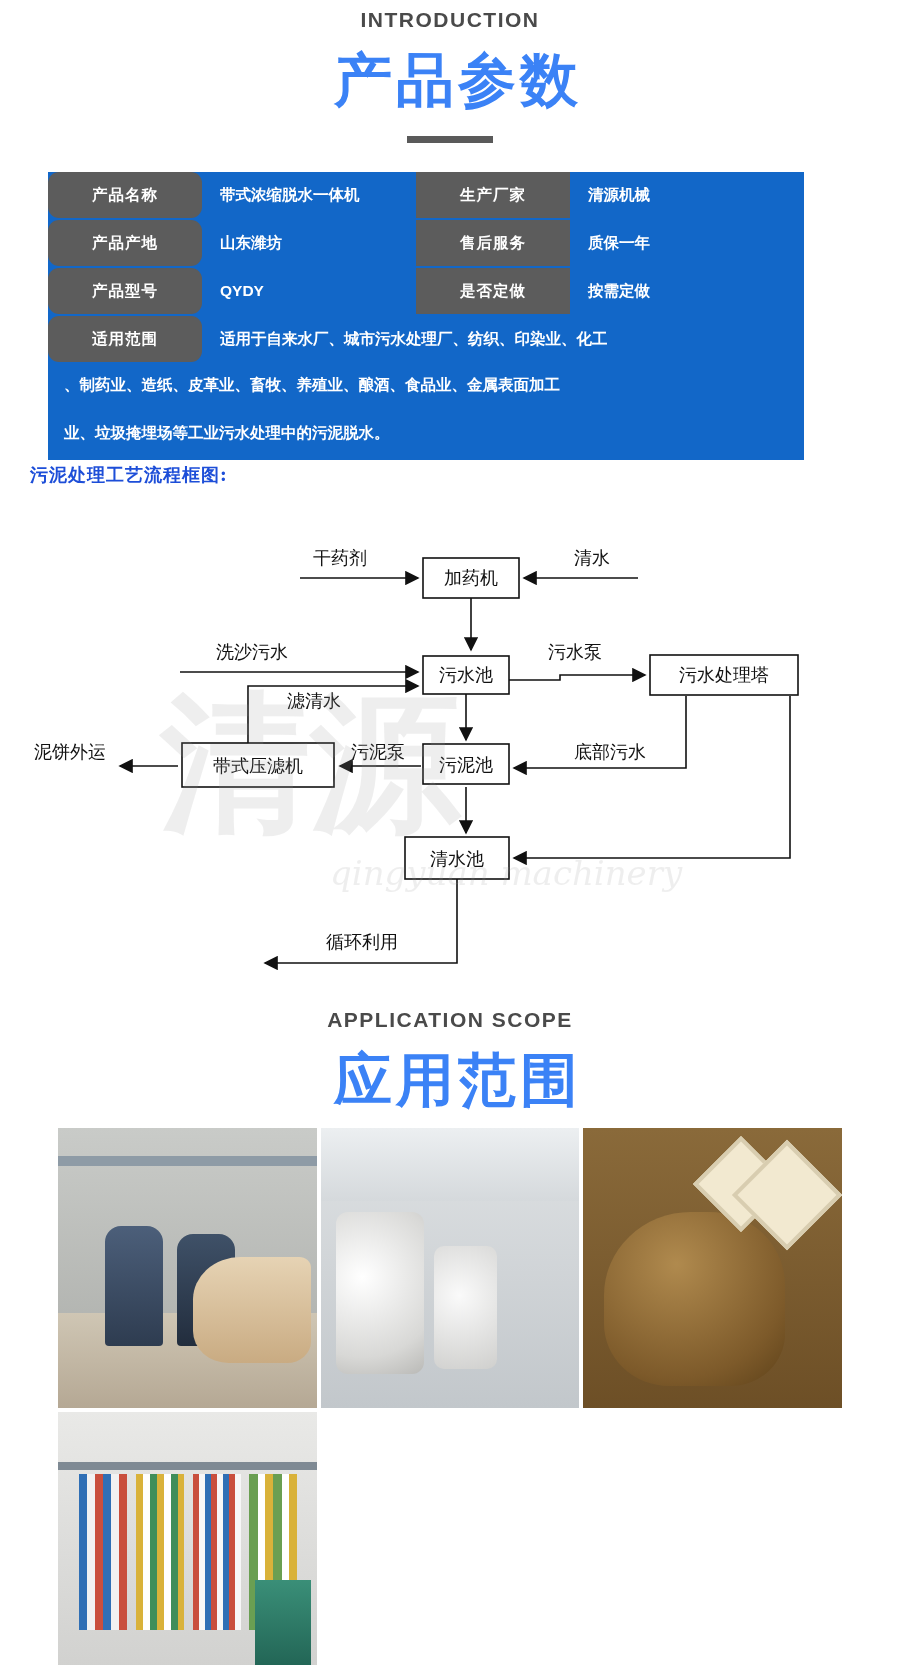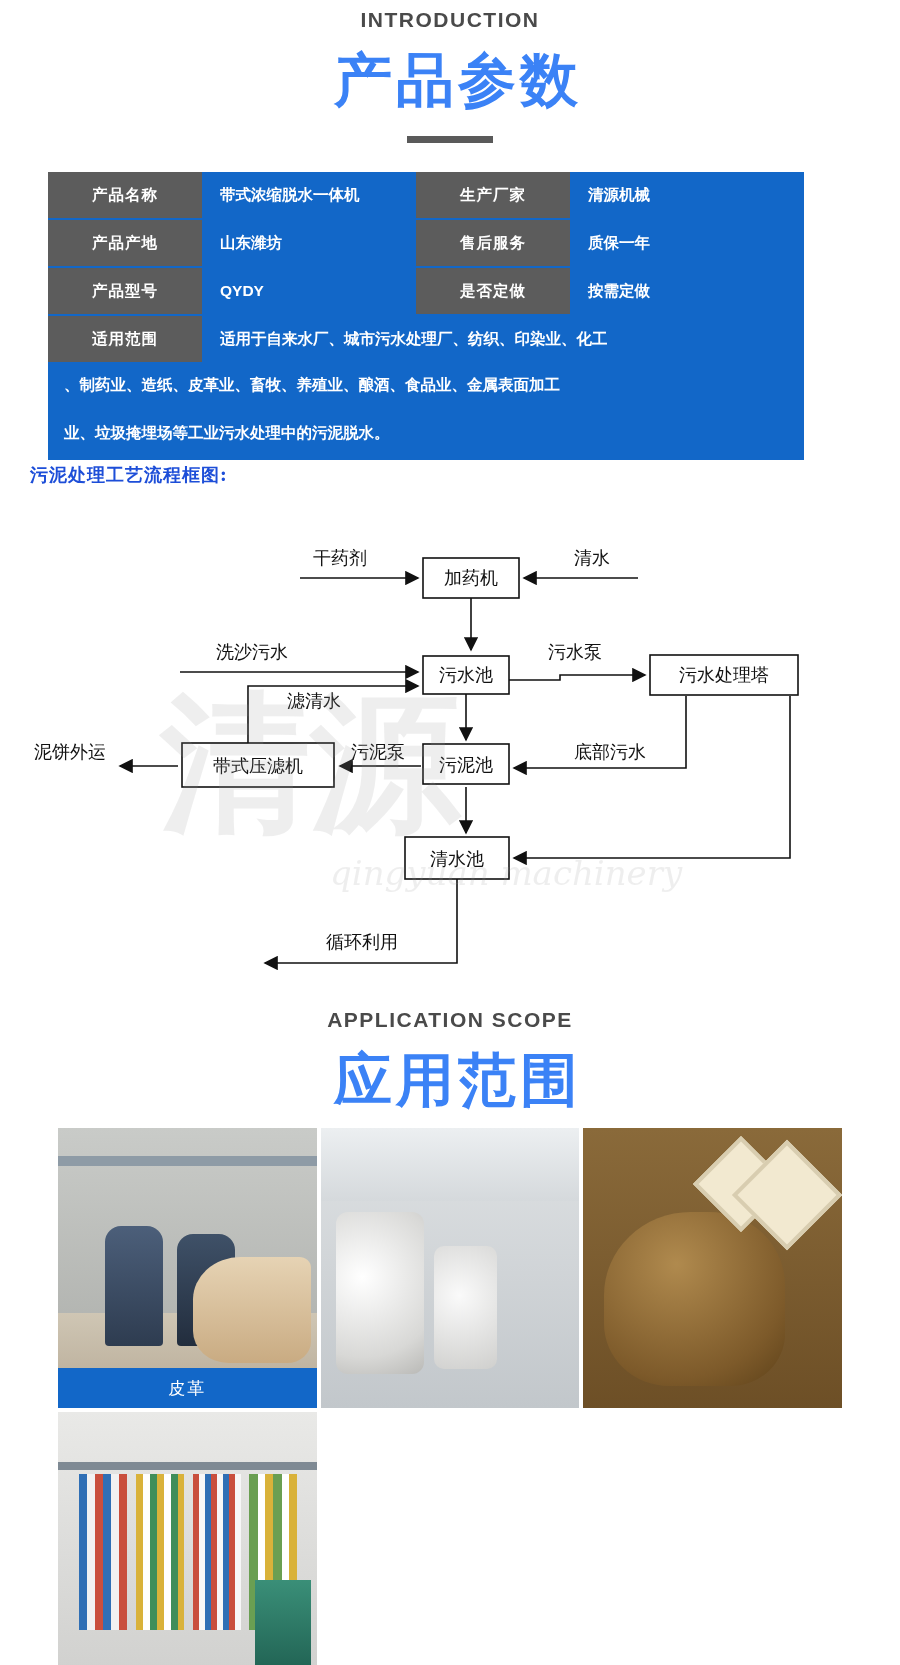--- a/index.html
+++ b/index.html
@@ -59,20 +59,21 @@
     height: 46px;
     border-bottom: 2px solid #1267c8;
   }
   .spec-key {
     width: 154px;
     background: #5c5c5c;
     display: flex;
     align-items: center;
     justify-content: center;
     letter-spacing: 1px;
+    border-radius: 11px;
   }
   .spec-val {
     flex: 1;
     display: flex;
     align-items: center;
     padding-left: 18px;
   }
   .spec-key2 {
     width: 154px;
     background: #5c5c5c;
@@ -410,21 +411,20 @@
 <div class="gallery">
 
 
 
   <div class="cell ph3">
     <div class="beam"></div>
     <div class="floor"></div>
     <div class="man1"></div>
     <div class="man2"></div>
     <div class="hide"></div>
-    <div class="cap">皮革</div>
   </div>
 
   <div class="cell ph4 nocap">
     <div class="ceil"></div>
     <div class="roll"></div>
     <div class="rollb"></div>
 
   </div>
 
   <div class="cell ph5 nocap">

